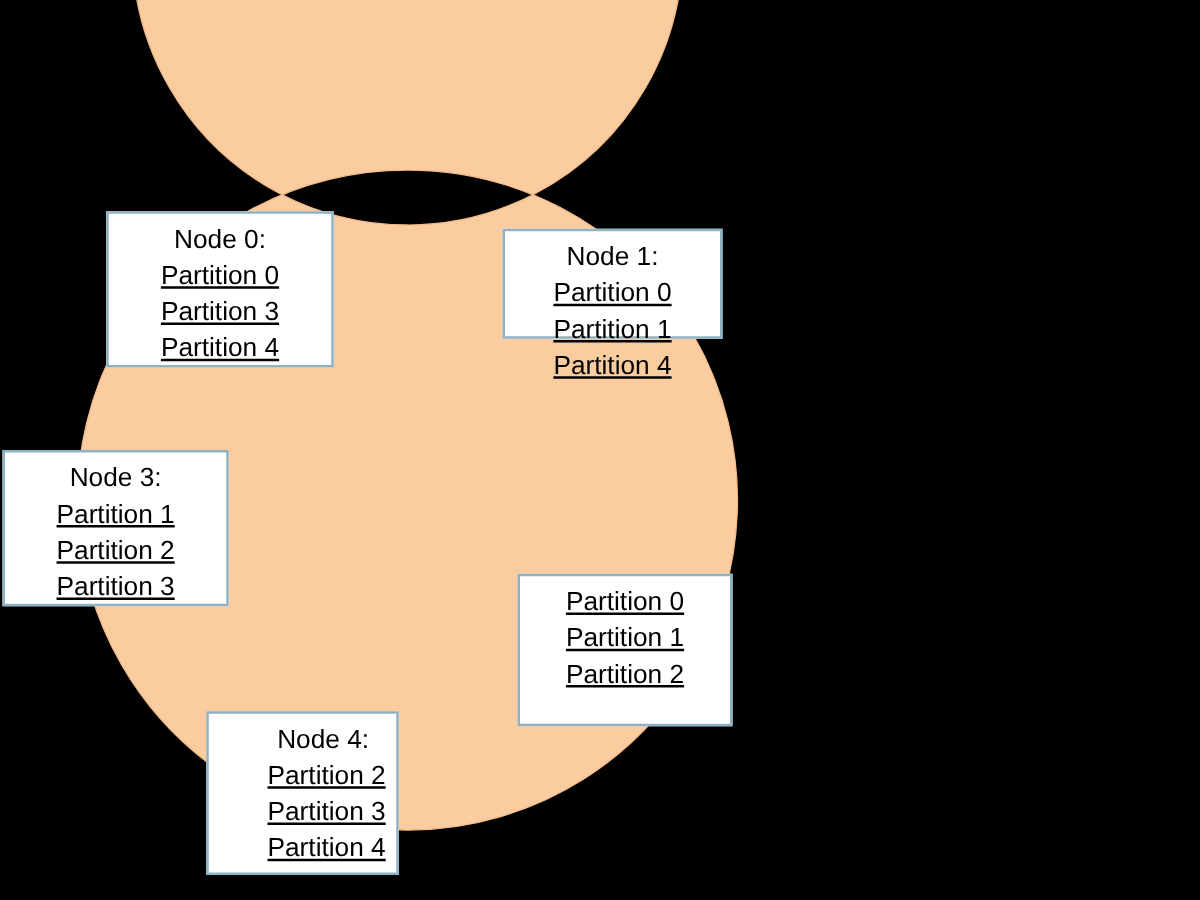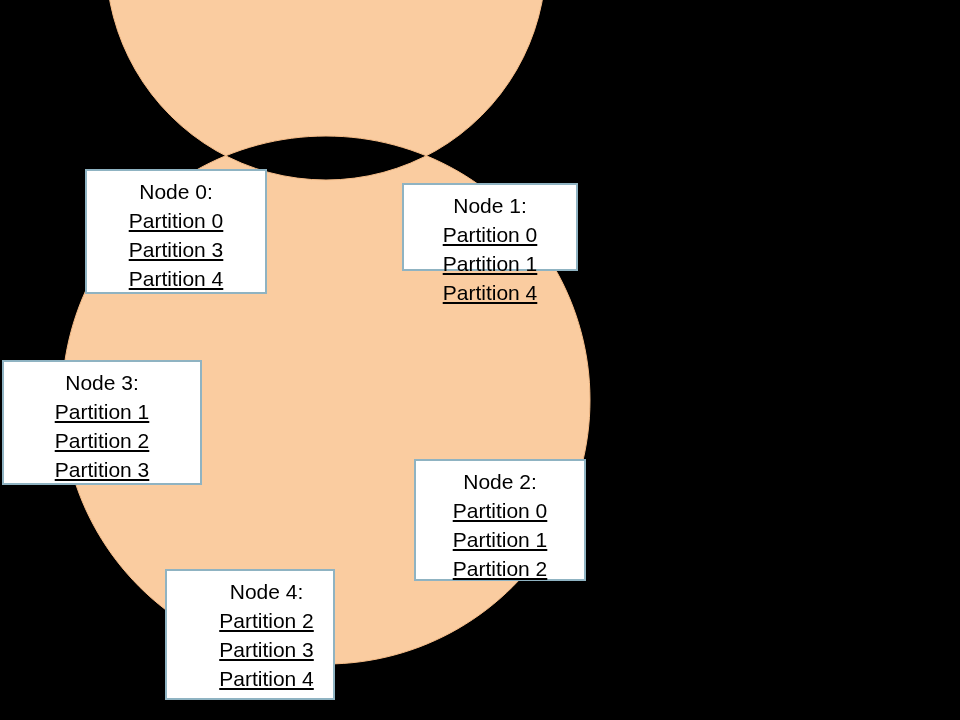--- a/index.html
+++ b/index.html
@@ -39,22 +39,22 @@
     display: block;
   }
   .node-part {
     display: block;
     text-decoration: underline;
   }
   
   #node-0 { left: 85px;  top: 137px; width: 182px; height: 125px; margin-top: 32px; }
   #node-1 { left: 402px; top: 183px; width: 176px; height: 88px; }
   #node-2 { left: 414px; top: 459px; width: 172px; height: 122px; }
-  #node-3 { left: 2px;   top: 360px; width: 200px; height: 125px; }
-  #node-4 { left: 165px; top: 569px; width: 170px; height: 131px; padding-left: 47px; }
+  #node-3 { left: 2px;   top: 360px; width: 181px; height: 125px; }
+  #node-4 { left: 165px; top: 569px; width: 154px; height: 131px; padding-left: 47px; }
 </style>
 </head>
 <body>
 
 <div id="canvas" style="background: rgb(0, 0, 0);">
 
   <svg id="ring-svg" viewBox="0 0 960 720" xmlns="http://www.w3.org/2000/svg">
 
     <path id="ring-path" fill="#FACCA0" stroke="#F5BC88" stroke-width="1" fill-rule="evenodd" d="M 326 136 A 264 264 0 1 1 325.99 136 Z M 326 180 A 220 220 0 1 0 325.99 180 Z"></path>
   </svg>
@@ -67,21 +67,20 @@
   </div>
 
   <div class="node-box" id="node-1" style="background: rgb(255, 255, 255); border-color: rgb(143, 179, 194); color: rgb(0, 0, 0);">
     <span class="node-title">Node 1:</span>
     <span class="node-part">Partition 0</span>
     <span class="node-part">Partition 1</span>
     <span class="node-part">Partition 4</span>
   </div>
 
   <div class="node-box" id="node-2" style="background: rgb(255, 255, 255); border-color: rgb(143, 179, 194); color: rgb(0, 0, 0);">
-    <span class="node-title">Node 2:</span>
     <span class="node-part">Partition 0</span>
     <span class="node-part">Partition 1</span>
     <span class="node-part">Partition 2</span>
   </div>
 
   <div class="node-box" id="node-3" style="background: rgb(255, 255, 255); border-color: rgb(143, 179, 194); color: rgb(0, 0, 0);">
     <span class="node-title">Node 3:</span>
     <span class="node-part">Partition 1</span>
     <span class="node-part">Partition 2</span>
     <span class="node-part">Partition 3</span>

